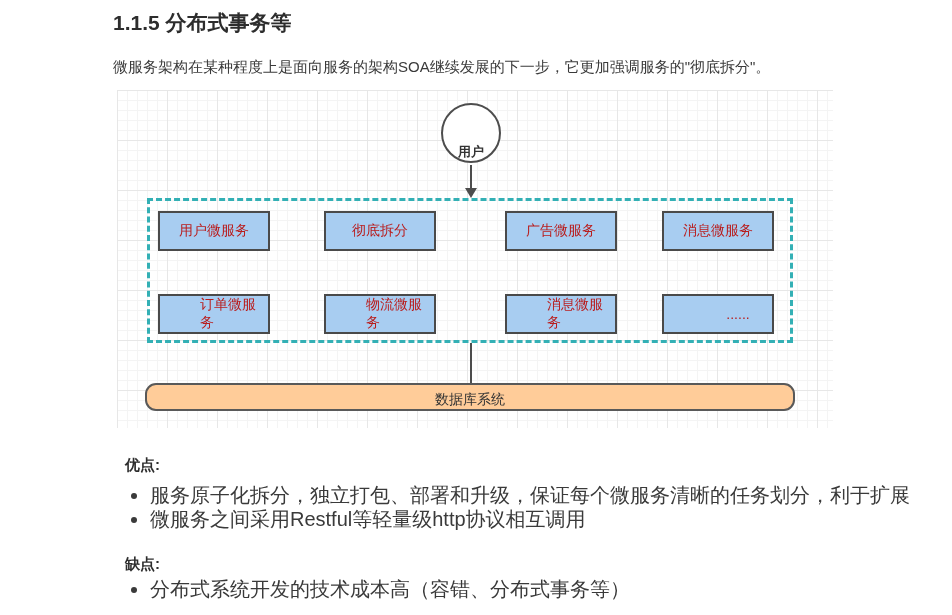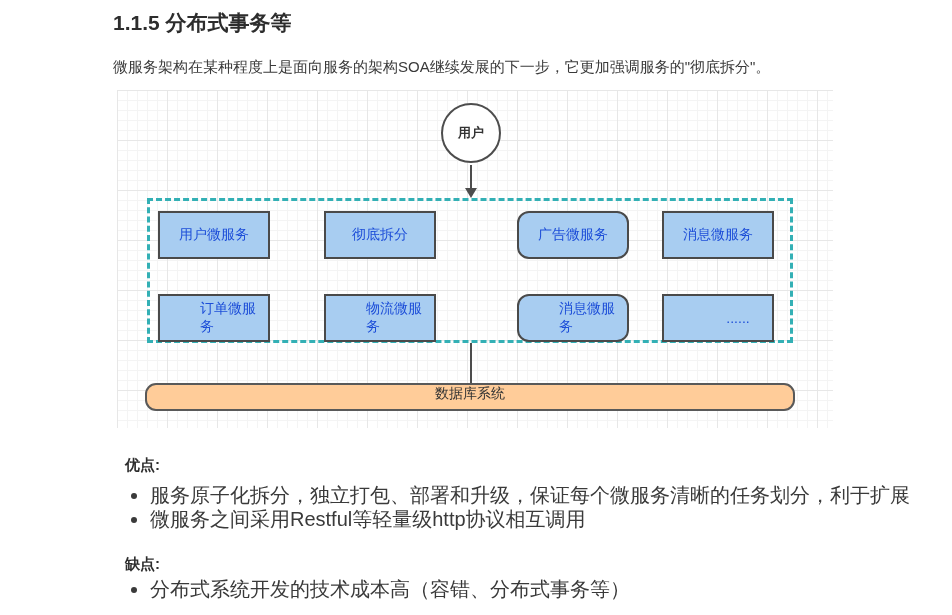--- a/index.html
+++ b/index.html
@@ -21,44 +21,44 @@
     position:absolute;left:117px;top:90px;width:716px;height:338px;background-color:#fff;
     background-image:
       linear-gradient(to right,#e7e7e7 1px,transparent 1px),
       linear-gradient(to bottom,#e7e7e7 1px,transparent 1px),
       linear-gradient(to right,#f4f4f4 1px,transparent 1px),
       linear-gradient(to bottom,#f4f4f4 1px,transparent 1px);
     background-size:50px 50px,50px 50px,10px 10px,10px 10px;
   }
   .user-circle{
     position:absolute;left:324px;top:13px;width:60px;height:60px;border:2px solid #4d4d4d;
-    border-radius:50%;background:#fff;display:flex;align-items:center;justify-content:center;
+    border-radius:50%;background:#fff;display:flex;align-items:flex-end;justify-content:center;
     font-size:13px;font-weight:700;color:#333;box-sizing:border-box;
   }
   .arrow-line{position:absolute;left:353px;top:75px;width:2px;height:24px;background:#4d4d4d;}
   .arrow-head{
     position:absolute;left:348px;top:98px;width:0;height:0;
     border-left:6px solid transparent;border-right:6px solid transparent;border-top:10px solid #4d4d4d;
   }
   .cluster{
     position:absolute;left:30px;top:108px;width:646px;height:145px;box-sizing:border-box;
     border:3px dashed #33b0b5;background:transparent;
   }
   .svc{
-    position:absolute;width:112px;height:48px;box-sizing:border-box;
+    position:absolute;width:112px;height:40px;box-sizing:border-box;
     background:#a8cdf1;border:2px solid #4a4a4a;display:flex;align-items:center;justify-content:center;
-    font-size:14px;color:#1d4ed8;
+    font-size:14px;color:#b91c1c;
   }
   .r1{top:121px;} .r2{top:204px;padding-left:40px;}
-  .c1{left:41px;} .c2{left:207px;} .c3{left:400px;border-radius:12px;} .c4{left:545px;}
+  .c1{left:41px;} .c2{left:207px;} .c3{left:388px;} .c4{left:545px;}
   .connector{position:absolute;left:353px;top:253px;width:2px;height:40px;background:#4d4d4d;}
   .db-box{
     position:absolute;left:28px;top:293px;width:650px;height:28px;box-sizing:border-box;
     background:#ffcc99;border:2px solid #595959;border-radius:11px;
-    display:flex;align-items:flex-start;justify-content:center;font-size:14px;color:#333;
+    display:flex;align-items:flex-end;justify-content:center;font-size:14px;color:#333;
   }
   .list-heading{position:absolute;left:113px;font-size:15px;font-weight:700;color:#2d2d2d;margin:12px;}
   .pros-heading{top:444px;} .cons-heading{top:543px;}
   .bullet-list{
     position:absolute;left:131px;margin:0;padding:0 0 0 19px;font-size:20px;color:#3a3a3a;
     list-style:disc;
   }
   .pros-list{top:483px;} .cons-list{top:577px;}
   .bullet-list li{line-height:24px;}
 </style>

